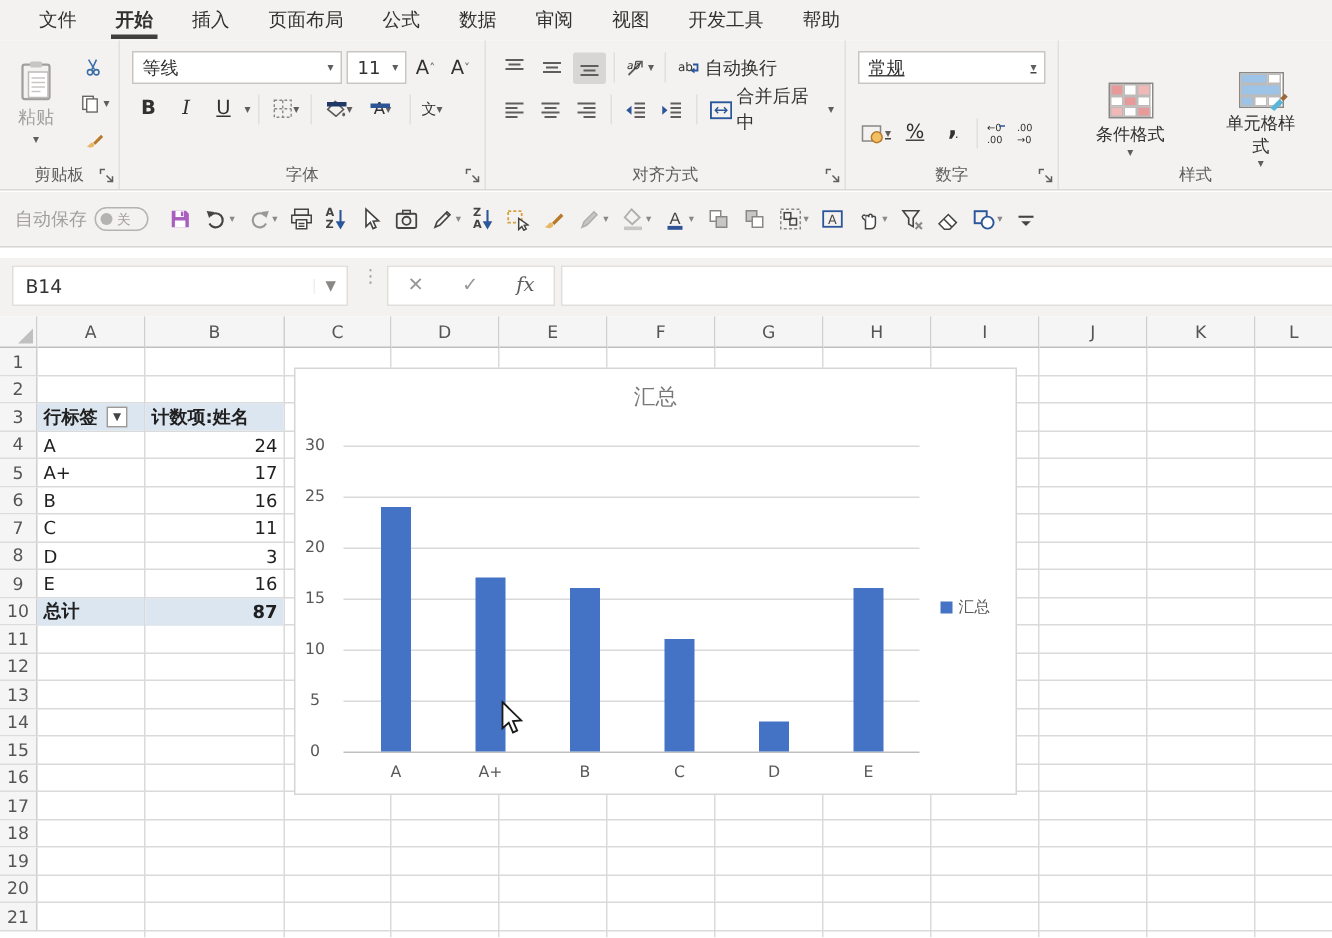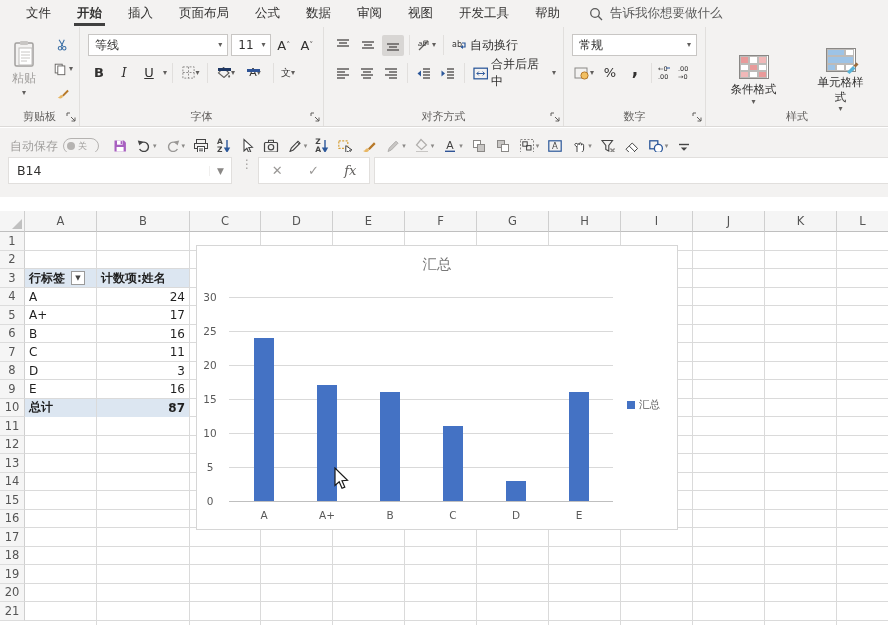--- a/index.html
+++ b/index.html
@@ -41,42 +41,42 @@
   .bar-under .bar { width:13px; height:3px; margin-top:1px; }
 
   
   #g-align { width:240px; padding:7px 4px 0 8px; }
   #g-align .rrow { margin-bottom:6px; }
   .lines-btn { width:22px; height:21px; }
   .txtbtn { font-size:12px; color:#323130; gap:3px; height:22px; padding:0 3px; }
 
   
   #g-num { width:142px; padding:7px 8px 0 8px; }
-  #g-num .rrow { margin-bottom:6px; }
+  #g-num .rrow { margin-bottom:22px;text-decoration:underline; }
 
   
   #g-styles { flex:1; border-right:none; display:flex; justify-content:space-around; padding:8px 4px 0 4px; }
   .style-big { display:flex; flex-direction:column; align-items:center; gap:1px; width:56px; font-size:11.5px; color:#323130; text-align:center; line-height:1.25; }
   .mini-grid { width:30px; height:24px; display:grid; grid-template-columns:1fr 1fr 1fr; grid-template-rows:1fr 1fr 1fr; border:1px solid #8a8886; background:#fff; position:relative; margin-bottom:2px; }
   .mini-grid i { border:0.5px solid #bdbbb9; }
   .brush-over { position:absolute; right:-4px; bottom:-3px; }
 
   
   #qat { position:absolute; left:0; top:128px; width:888px; height:37px; background:#f3f2f1; border-bottom:1px solid #d8d6d4; display:flex; align-items:center; padding-left:10px; gap:2px; }
   #autosave { display:flex; align-items:center; gap:5px; margin-right:8px; }
   #autosave .as-label { font-size:12px; color:#a19f9d; }
   .pill { width:36px; height:16px; border:1px solid #b5b3b1; border-radius:8px; display:flex; align-items:center; padding:0 3px; gap:3px; }
   .pill .dot { width:8px; height:8px; border-radius:50%; background:#b5b3b1; }
   .pill .pt { font-size:9px; color:#a19f9d; }
   .qbtn { display:flex; align-items:center; height:26px; padding:0 3px; border-radius:2px; }
   .qbtn .qcaret { font-size:7px; color:#8a8886; margin-left:1px; }
   .sortletters { display:flex; flex-direction:column; font-size:7.5px; font-weight:bold; color:#444; line-height:1.05; }
 
   
-  #fbar { position:absolute; left:0; top:152px; width:888px; height:45px; background:#f3f2f1; }
+  #fbar { position:absolute; left:0; top:172px; width:888px; height:45px; background:#f3f2f1; }
   #namebox { position:absolute; left:8px; top:5px; width:224px; height:27px; background:#fff; border:1px solid #e1dfdd; display:flex; align-items:center; }
   #namebox .nb-val { flex:1; padding-left:8px; font-size:12.5px; color:#323130; }
   #namebox .nb-caret { width:22px; text-align:center; color:#8a8886; font-size:9px; border-left:1px solid #f0efee; }
   #fdots { position:absolute; left:241px; top:9px; color:#a19f9d; font-size:12px; letter-spacing:0; line-height:6px; }
   #fbtns { position:absolute; left:258px; top:5px; height:27px; background:#fff; border:1px solid #e1dfdd; display:flex; align-items:center; width:112px; justify-content:space-around; }
   #fbtns .fb { color:#9a9896; font-size:13px; }
   #fbtns .fx { font-style:italic; font-family:"DejaVu Serif","Liberation Serif",serif; color:#605e5c; }
   #finput { position:absolute; left:374px; top:5px; right:0; height:27px; background:#fff; border:1px solid #e1dfdd; border-right:none; font-size:12px; padding-left:6px; display:flex; align-items:center; }
 
   
@@ -114,27 +114,20 @@
   <div class="tab">文件</div>
     <div class="tab active">开始</div>
     <div class="tab">插入</div>
     <div class="tab">页面布局</div>
     <div class="tab">公式</div>
     <div class="tab">数据</div>
     <div class="tab">审阅</div>
     <div class="tab">视图</div>
     <div class="tab">开发工具</div>
     <div class="tab">帮助</div>
-    <div id="tellme">
-    <svg width="14" height="14" viewBox="0 0 14 14">
-        <circle cx="6" cy="6" r="4.3" fill="none" stroke="#5a5a5a" stroke-width="1.3"></circle>
-        <path d="M9.3 9.3 L13 13" stroke="#5a5a5a" stroke-width="1.3"></path>
-      </svg>
-    <span>告诉我你想要做什么</span>
-  </div>
 </div>
 
 <div id="ribbon">
 
   <div class="rgroup" id="g-clip">
     <div id="paste-big" class="btn">
       <svg width="24" height="28" viewBox="0 0 24 28">
         <rect x="3" y="3" width="18" height="23" rx="1.5" fill="none" stroke="#a19f9d" stroke-width="1.5"></rect>
         <rect x="8" y="1" width="8" height="4" rx="1" fill="#c8c6c4"></rect>
         <rect x="7" y="8" width="13" height="17" fill="#fff" stroke="#bdbbb9"></rect>

